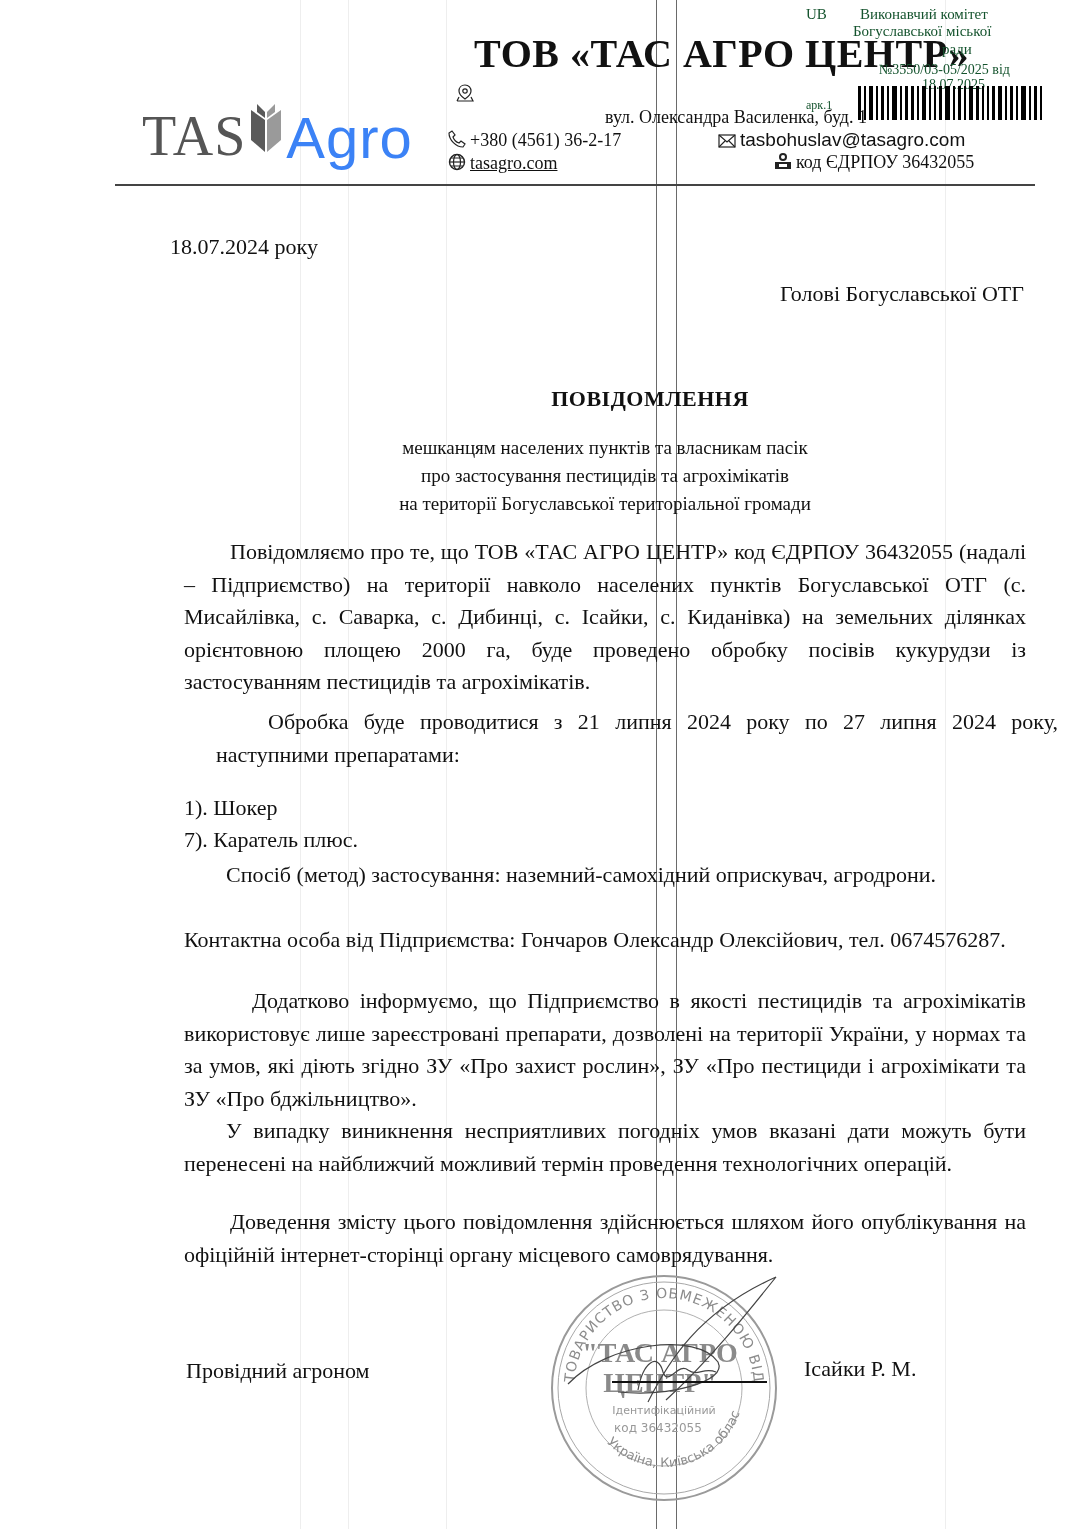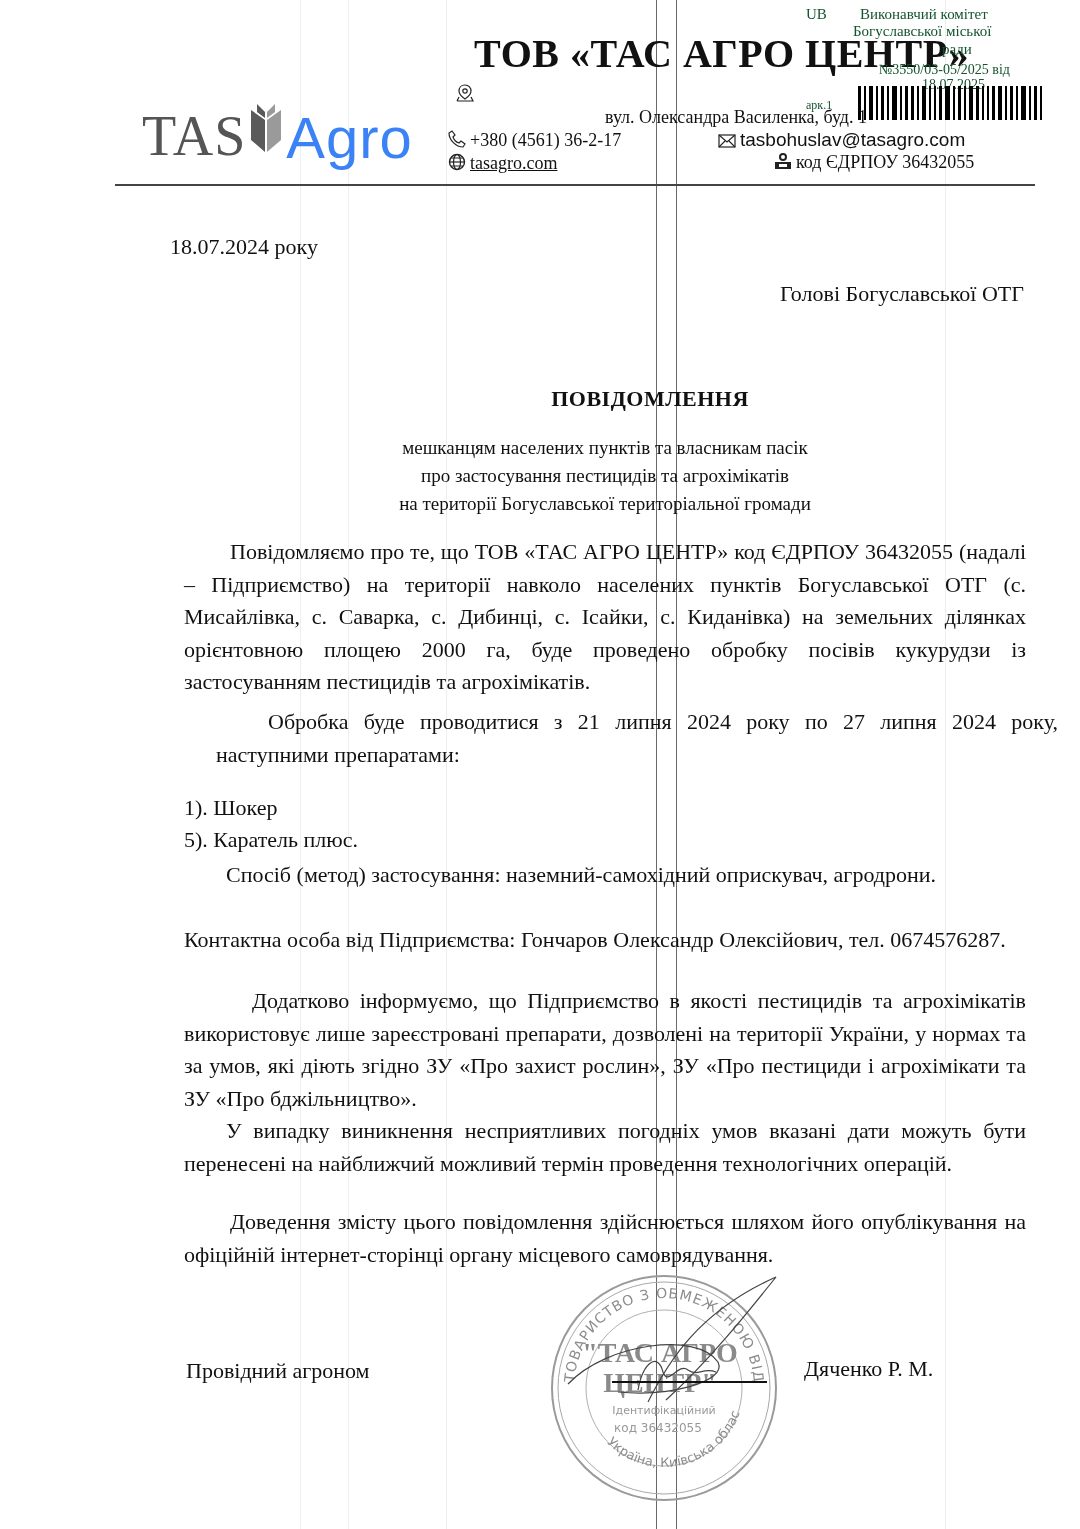--- a/index.html
+++ b/index.html
@@ -161,21 +161,21 @@
 
 <div class="abs subtitle">
   <div>мешканцям населених пунктів та власникам пасік</div>
   <div>про застосування пестицидів та агрохімікатів</div>
   <div>на території Богуславської територіальної громади</div>
 </div>
 
 <div class="abs para indent" style="top:536px;">Повідомляємо про те, що ТОВ «ТАС АГРО ЦЕНТР» код ЄДРПОУ 36432055 (надалі – Підприємство) на території навколо населених пунктів Богуславської ОТГ (с. Мисайлівка, с. Саварка, с. Дибинці, с. Ісайки, с. Киданівка) на земельних ділянках орієнтовною площею 2000 га, буде проведено обробку посівів кукурудзи із застосуванням пестицидів та агрохімікатів.</div>
 <div class="abs para indent" style="top:706px; text-indent:52px;margin-left:32px;">Обробка буде проводитися з 21 липня 2024 року по 27 липня 2024 року, наступними препаратами:</div>
 <div class="abs list-item" style="top:795px;">1). Шокер</div>
-<div class="abs list-item" style="top:827px;">5). Каратель плюс.</div>
+<div class="abs list-item" style="top:827px;">7). Каратель плюс.</div>
 <div class="abs para indent" style="top:859px; text-indent:42px;">Спосіб (метод) застосування: наземний-самохідний оприскувач, агродрони.</div>
 <div class="abs para" style="top:924px;">Контактна особа від Підприємства: Гончаров Олександр Олексійович, тел. 0674576287.</div>
 <div class="abs para indent" style="top:985px; text-indent:68px;">Додатково інформуємо, що Підприємство в якості пестицидів та агрохімікатів використовує лише зареєстровані препарати, дозволені на території України, у нормах та за умов, які діють згідно ЗУ «Про захист рослин», ЗУ «Про пестициди і агрохімікати та ЗУ «Про бджільництво».</div>
 <div class="abs para indent" style="top:1115px; text-indent:42px;">У випадку виникнення несприятливих погодніх умов вказані дати можуть бути перенесені на найближчий можливий термін проведення технологічних операцій.</div>
 <div class="abs para indent" style="top:1206px;">Доведення змісту цього повідомлення здійснюється шляхом його опублікування на офіційній інтернет-сторінці органу місцевого самоврядування.</div>
 
 <svg class="abs seal" viewBox="0 0 232 232">
   <defs>
     <path id="sealArcTop" d="M 26 116 A 90 90 0 0 1 206 116"></path>
     <path id="sealArcBot" d="M 40 140 A 80 80 0 0 0 192 140"></path>
@@ -196,13 +196,13 @@
 
   <g fill="none" stroke="#444" stroke-width="1.2">
     <path d="M 20 112 C 60 70, 150 60, 170 90 C 180 110, 120 125, 70 120"></path>
     <path d="M 100 130 C 120 90, 150 40, 228 5 C 200 40, 160 90, 118 128"></path>
     <path d="M 90 118 C 95 90, 110 80, 115 100 C 120 115, 130 90, 140 98 C 150 105, 155 95, 168 100"></path>
   </g>
 </svg>
 
 <div class="abs sig-line"></div>
 <div class="abs sig-role">Провідний агроном</div>
-<div class="abs sig-name">Дяченко Р. М.</div>
+<div class="abs sig-name">Ісайки Р. М.</div>
 
 </body></html>

